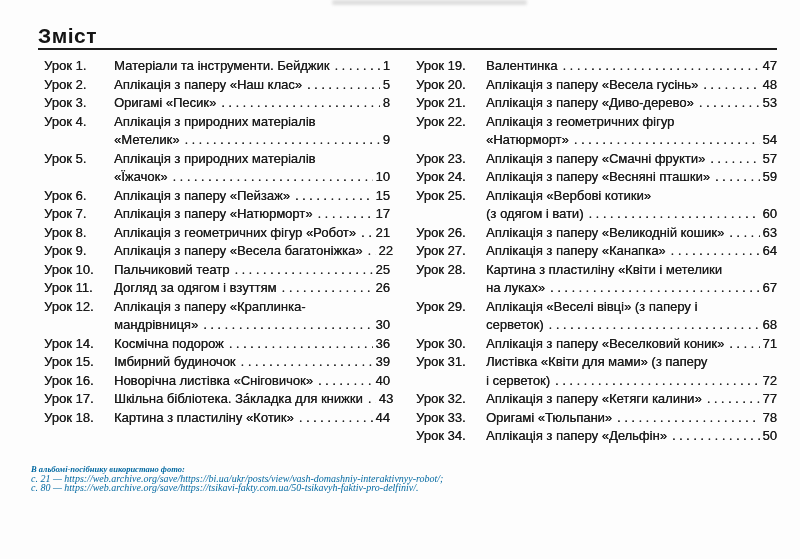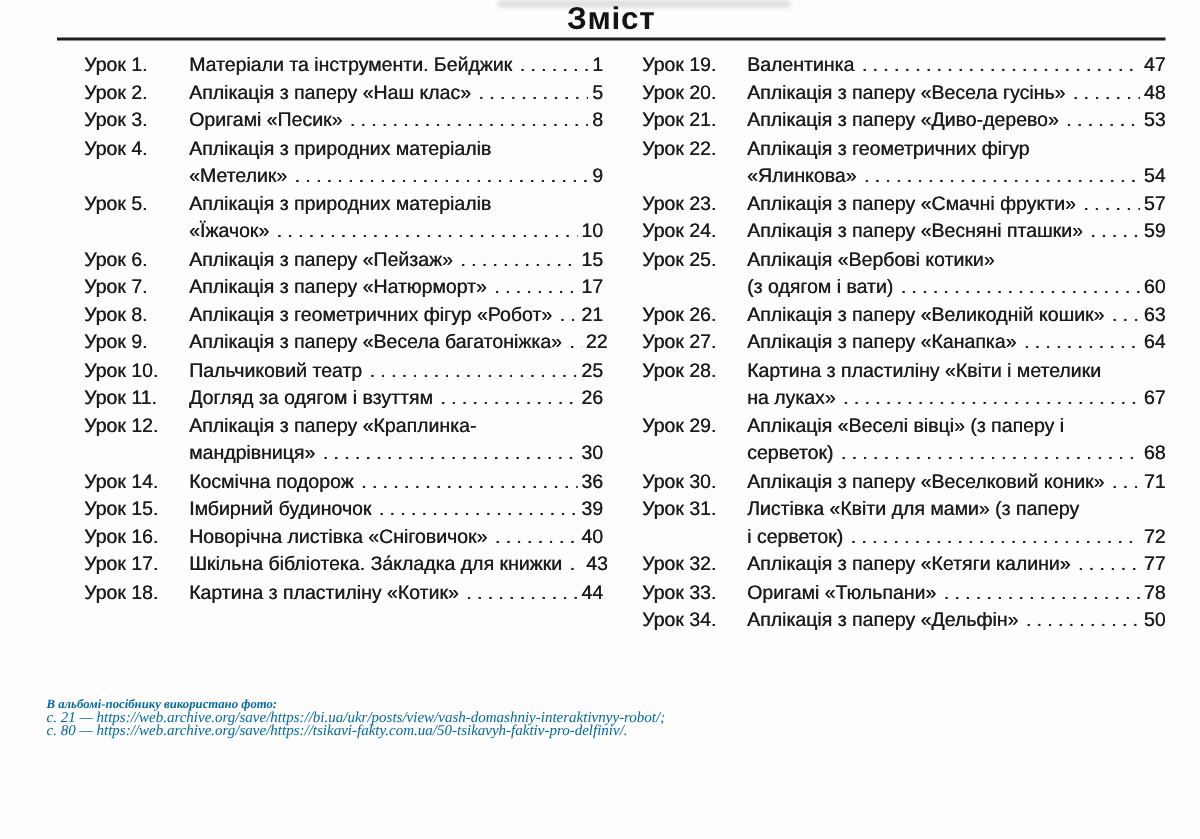--- a/index.html
+++ b/index.html
@@ -31,36 +31,36 @@
     position: absolute;
     left: 38px;
     right: 23px;
     top: 0;
   }
   .header {
     border-bottom: 2px solid #1e1e1e;
   }
   .page-title {
     margin: 0;
-    text-align: center;
+    padding-top: 23px;
     font-size: 21px;
     line-height: 25px;
     font-weight: bold;
     letter-spacing: 0.5px;
     color: #141414;
   }
   .cols {
     display: flex;
     gap: 20px;
     margin-top: 7px;
     font-size: 13px;
     text-shadow: 0.25px 0 0.2px #2a2a2a;
   }
   .toc-col { min-width: 0; }
-  .toc-col.left  { flex: 0 0 352px; margin-left: 12px; }
+  .toc-col.left  { flex: 0 0 352px; }
   .toc-col.right { flex: 1 1 auto; }
   .entry {
     display: grid;
     grid-template-columns: 76px 1fr;
   }
   .lesson {
     padding-left: 6px;
     white-space: nowrap;
     line-height: 18.5px;
   }
@@ -326,21 +326,21 @@
               </div>
             </div>
           </div>
           <div class="entry">
             <span class="lesson">Урок 22.</span>
             <div class="tl">
               <div class="line">
                 <span class="t">Аплікація з геометричних фігур</span>
               </div>
               <div class="line">
-                <span class="t">«Ялинкова»</span>
+                <span class="t">«Натюрморт»</span>
                 <span class="dots"></span>
                 <span class="pg">54</span>
               </div>
             </div>
           </div>
           <div class="entry">
             <span class="lesson">Урок 23.</span>
             <div class="tl">
               <div class="line">
                 <span class="t">Аплікація з паперу «Смачні фрукти»</span>

